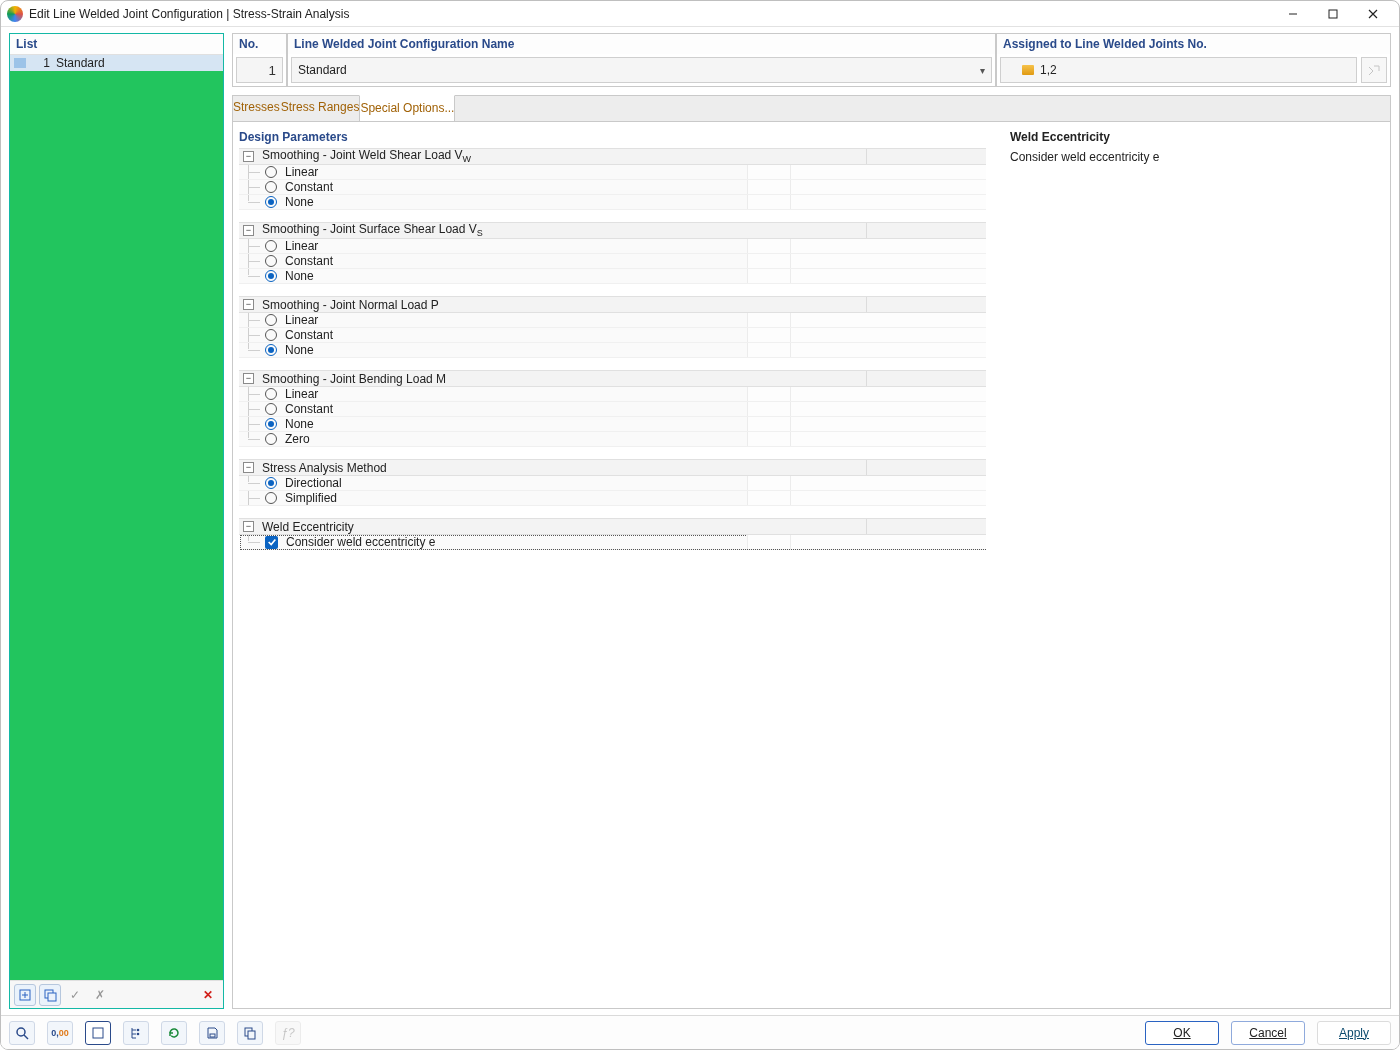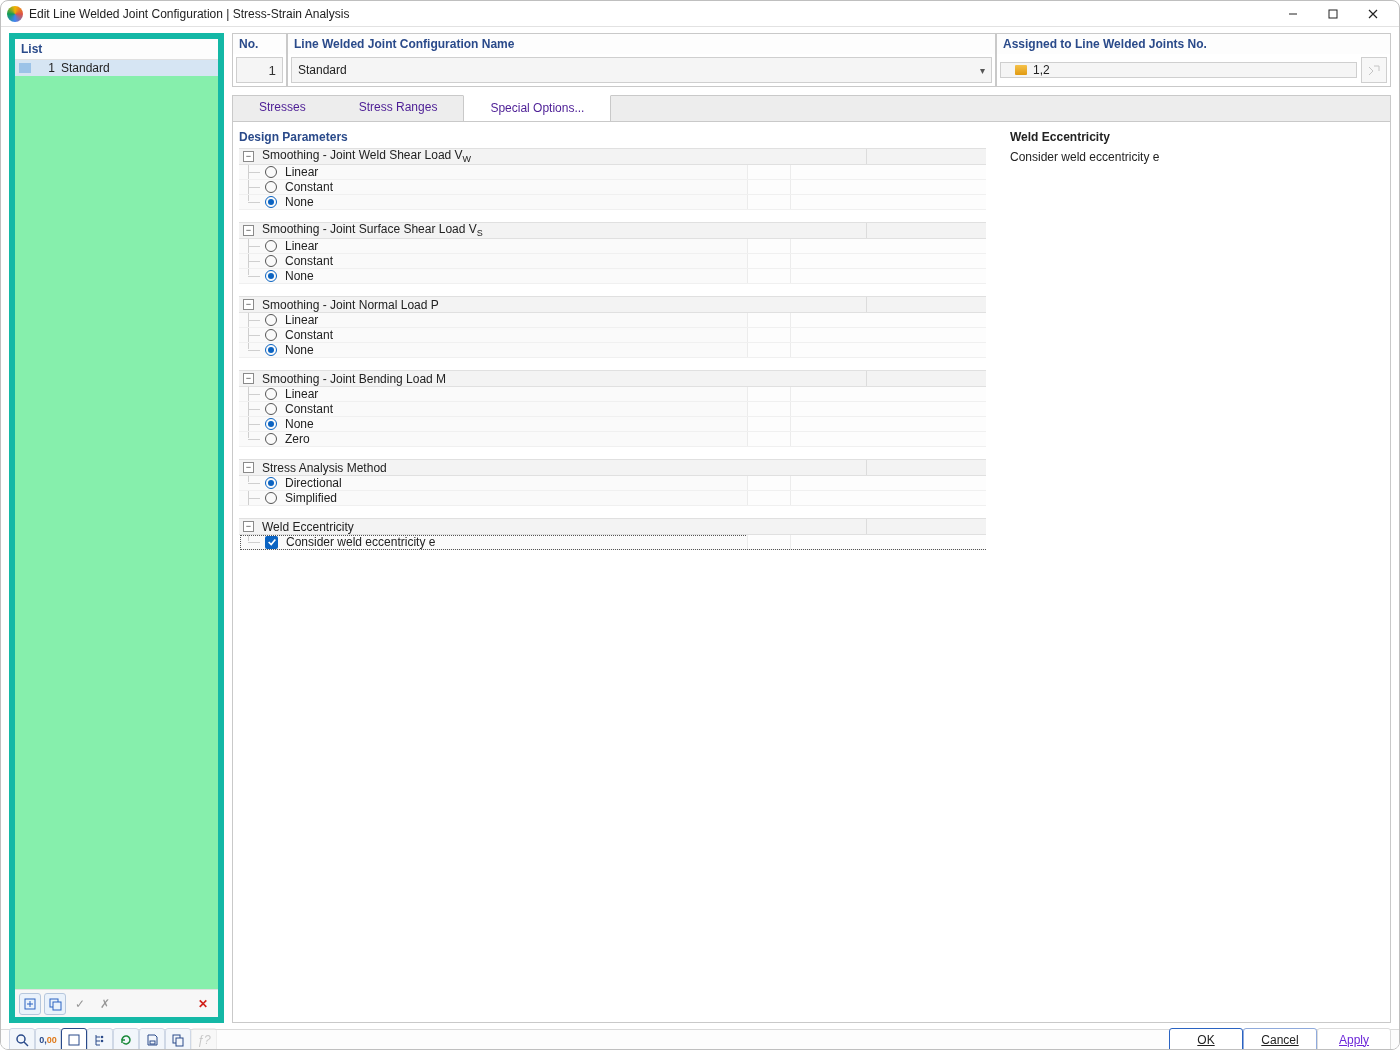--- a/index.html
+++ b/index.html
@@ -11,21 +11,21 @@
   .titlebar .app-icon { width:16px; height:16px; border-radius:50%; background: conic-gradient(#f4b400,#de5246,#4285f4,#0f9d58,#f4b400); margin-right:6px; }
   .titlebar .title { flex:0 0 auto; color:#222;}
   .titlebar .spacer { flex:1; }
   .titlebar .winbtn { width:40px; height:28px; display:flex; align-items:center; justify-content:center; color:#333;}
   .titlebar .winbtn svg { width:10px; height:10px; }
   
   
   .body { flex:1; display:flex; gap:8px; padding:6px 8px 6px 8px; background:#fff; min-height:0;}
   
   
-  .left-pane { width:215px; border:6px solid #14b8a6; display:flex; flex-direction:column; background:#86efac;}
+  .left-pane { width:215px; border:1px solid #14b8a6; display:flex; flex-direction:column; background:#22c55e;}
   .left-header { padding:3px 6px; font-weight:bold; color:#2a4a8a; border-bottom:1px solid #e0e0e0; background:#fdfdfd;}
   .left-list { flex:1; }
   .list-item { display:flex; align-items:center; padding:1px 4px; background:#d6e5f3; }
   .list-item .item-icon { width:12px; height:10px; background:#9cc3e8; margin-right:6px;}
   .list-item .num { width:18px; text-align:right; margin-right:6px;}
   .left-toolbar { display:flex; align-items:center; padding:3px 4px; border-top:1px solid #e0e0e0; gap:3px; height:28px; background:#f7f7f7;}
   .tbtn { width:22px; height:22px; border:1px solid transparent; border-radius:3px; display:flex; align-items:center; justify-content:center; font-size:12px;}
   .tbtn.boxed { border:1px solid #b6c7dd; background:#eaf2fb; }
   .tbtn.disabled { opacity:.45;}
   .left-spacer{flex:1;}
@@ -38,29 +38,29 @@
   .header-row { display:flex; }
   .panel { border:1px solid #c9c9c9; background:#fff; }
   .panel-title { font-weight:bold; color:#2a4a8a; padding:3px 6px; background:#fdfdfd;}
   .no-panel { width:55px;}
   .no-input { width:100%; height:26px; border:1px solid #cfcfcf; background:#f5f5f5; text-align:right; padding:0 6px; color:#333;}
   .name-panel { flex:1;}
   .select { display:flex; align-items:center; justify-content:space-between; height:26px; border:1px solid #cfcfcf; background:#f5f5f5; padding:0 6px;}
   .select .caret { color:#555; font-size:10px;}
   .assigned-panel { width:395px;}
   .assigned-body { display:flex; gap:4px; align-items:center;}
-  .assigned-input { flex:1; display:flex; align-items:center; height:16px; border:1px solid #cfcfcf; background:#f5f5f5; padding:0 14px; gap:6px;}
+  .assigned-input { flex:1; display:flex; align-items:center; height:26px; border:1px solid #cfcfcf; background:#f5f5f5; padding:0 21px; gap:6px;}
   .ico-small { width:12px; height:10px; background:linear-gradient(#f6c24a,#e09a12); border-radius:1px;}
   .pick-btn { width:26px; height:26px; border:1px solid #cfcfcf; background:#f7f7f7; display:flex; align-items:center; justify-content:center;}
   .pick-btn svg{width:14px;height:14px;opacity:.45;}
   .panel-body { padding:3px;}
 
   
   .tabstrip { display:flex; margin-top:8px; border:1px solid #c9c9c9; border-bottom:none; background:#ededed; height:26px;}
-  .tab { padding:4px 26px; color:#4c1d95; border-right:1px solid transparent;}
+  .tab { padding:4px 0; color:#a16207; border-right:1px solid transparent;}
   .tab.active { background:#fff; border:1px solid #c9c9c9; border-bottom:1px solid #fff; margin-bottom:-1px; border-top-color:#fff; margin-top:-1px; padding-top:5px; margin-left:-1px;}
   .tabstrip .tab:first-child{margin-left:0;}
 
   
   .content-row { flex:1; display:flex; gap:8px; border:1px solid #c9c9c9; min-height:0;}
   .params-pane { flex:1; padding:6px; min-width:0;}
   .info-pane { width:390px; padding:8px 10px; }
   .info-title { font-weight:bold; margin-bottom:6px;}
   
   .section-title { color:#2a4a8a; font-weight:bold; padding:2px 0 4px;}
@@ -85,28 +85,28 @@
   .grp-wrap { margin-bottom:12px;}
   
   .check { width:13px; height:13px; background:#0a63c2; border-radius:2px; display:flex; align-items:center; justify-content:center; margin-right:8px; flex-shrink:0;}
   .check svg{width:10px;height:10px;fill:none;stroke:#fff;stroke-width:2;}
   .opt-row.focused{outline:1px dotted #555; outline-offset:-1px; padding-left:25px; margin-left:1px;}
   .opt-row.focused::before{left:8px;} .opt-row.focused::after{left:8px;}
   
   .opt-row.focused{background:#fafafa;}
   
   
-  .footer { height:20px; border-top:1px solid #dadada; background:#fdfdfd; display:flex; align-items:center; padding:0 8px; gap:0;}
+  .footer { height:34px; border-top:1px solid #dadada; background:#fdfdfd; display:flex; align-items:center; padding:0 8px; gap:12px;}
   .ftbtn { width:26px; height:24px; border:1px solid #cfd8e6; background:#f2f6fb; border-radius:3px; display:flex; align-items:center; justify-content:center; font-size:12px; color:#2a4a8a;}
   .ftbtn.outlined{background:#fff;border-color:#2a4a8a;}
   .ftbtn.disabled{opacity:.45;background:#f2f2f2;border-color:#d9d9d9;}
   .footer-spacer{flex:1;}
   .dlg-btn { min-width:74px; height:24px; border:1px solid #8faadc; background:#fff; border-radius:3px; display:flex; align-items:center; justify-content:center; padding:0 12px; margin-left:0;text-decoration:underline;}
   .dlg-btn.primary{border-color:#2a63c2;}
-  .dlg-btn.disabled{color:#6d28d9;border-color:#dcdcdc;}
+  .dlg-btn.disabled{color:#0c4a6e;border-color:#dcdcdc;}
   
   .tailcells{position:absolute; right:0; top:0; bottom:0; width:28%; display:flex;}
   .tailcells .c{flex:1; border-left:1px solid #ececec; background:#fdfdfd;}
   .grp-head .tailhead{position:absolute; right:0; top:0; bottom:0; width:16%; border-left:1px solid #dcdcdc; background:#f3f3f3;}
   .opt-row .tailcells{width:32%;}
   .opt-row .tailcells .c:first-child{flex:0 0 18%; }
   
 </style>
 </head>
 <body>

